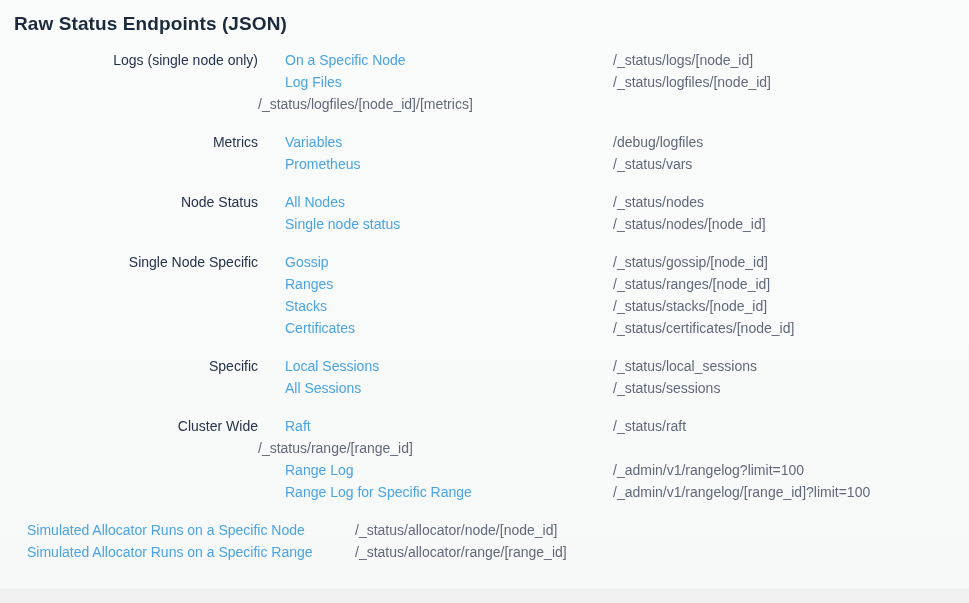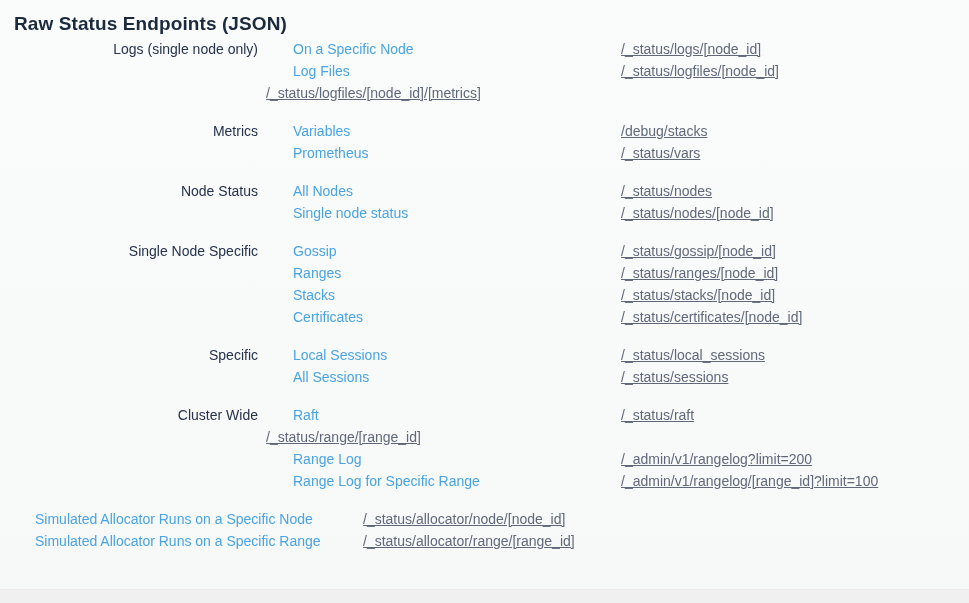--- a/index.html
+++ b/index.html
@@ -17,21 +17,21 @@
   .page-title {
     position: absolute;
     left: 14px; top: 13px;
     font-size: 19px;
     font-weight: 600;
     letter-spacing: 0.1px;
     color: #1b2b3d;
   }
   .groups {
     position: absolute;
-    left: 0; top: 38px;
+    left: 0; top: 49px;
     width: 855px;
   }
   .group {
     display: flex;
     align-items: flex-start;
     margin-bottom: 16px;
   }
   .group-label {
     width: 258px;
     flex: 0 0 258px;
@@ -41,40 +41,38 @@
     color: #25334d;
     font-weight: 500;
   }
   .group-rows {
     flex: 1 1 auto;
   }
   .endpoint-row {
     display: flex;
     align-items: baseline;
     line-height: 22px;
-    margin-left: 8px;
   }
   .endpoint-link {
     flex: 0 0 355px;
     width: 355px;
     padding-left: 27px;
     font-size: 14px;
     line-height: 22px;
     color: #4aa4e4;
     text-decoration: none;
     cursor: pointer;
     white-space: nowrap;
     overflow: hidden;
   }
   .endpoint-path {
     font-size: 14px;
     line-height: 22px;
     color: #60697b;
     white-space: nowrap;
-    text-decoration: underline;
   }
   .footer-strip {
     position: absolute;
     left: 0; bottom: 0;
     width: 969px; height: 14px;
     background: #f0f0f1;
     border-top: 1px solid #ececee;
   }
 </style>
 </head>
@@ -101,21 +99,21 @@
     <span class="endpoint-path">/_status/logfiles/[node_id]/[metrics]</span>
   </div>
 </div>
   </div>
 
   <div class="group">
     <div class="group-label">Metrics</div>
     <div class="group-rows">
   <div class="endpoint-row">
     <a class="endpoint-link" href="#">Variables</a>
-    <span class="endpoint-path">/debug/stacks</span>
+    <span class="endpoint-path">/debug/logfiles</span>
   </div>
 
   <div class="endpoint-row">
     <a class="endpoint-link" href="#">Prometheus</a>
     <span class="endpoint-path">/_status/vars</span>
   </div>
 </div>
   </div>
 
   <div class="group">
@@ -180,21 +178,21 @@
     <a class="endpoint-link" href="#">Raft</a>
     <span class="endpoint-path">/_status/raft</span>
   </div>
 
   <div class="endpoint-row">
     <span class="endpoint-path">/_status/range/[range_id]</span>
   </div>
 
   <div class="endpoint-row">
     <a class="endpoint-link" href="#">Range Log</a>
-    <span class="endpoint-path">/_admin/v1/rangelog?limit=200</span>
+    <span class="endpoint-path">/_admin/v1/rangelog?limit=100</span>
   </div>
 
   <div class="endpoint-row">
     <a class="endpoint-link" href="#">Range Log for Specific Range</a>
     <span class="endpoint-path">/_admin/v1/rangelog/[range_id]?limit=100</span>
   </div>
 </div>
   </div>
 
   <div class="group">

